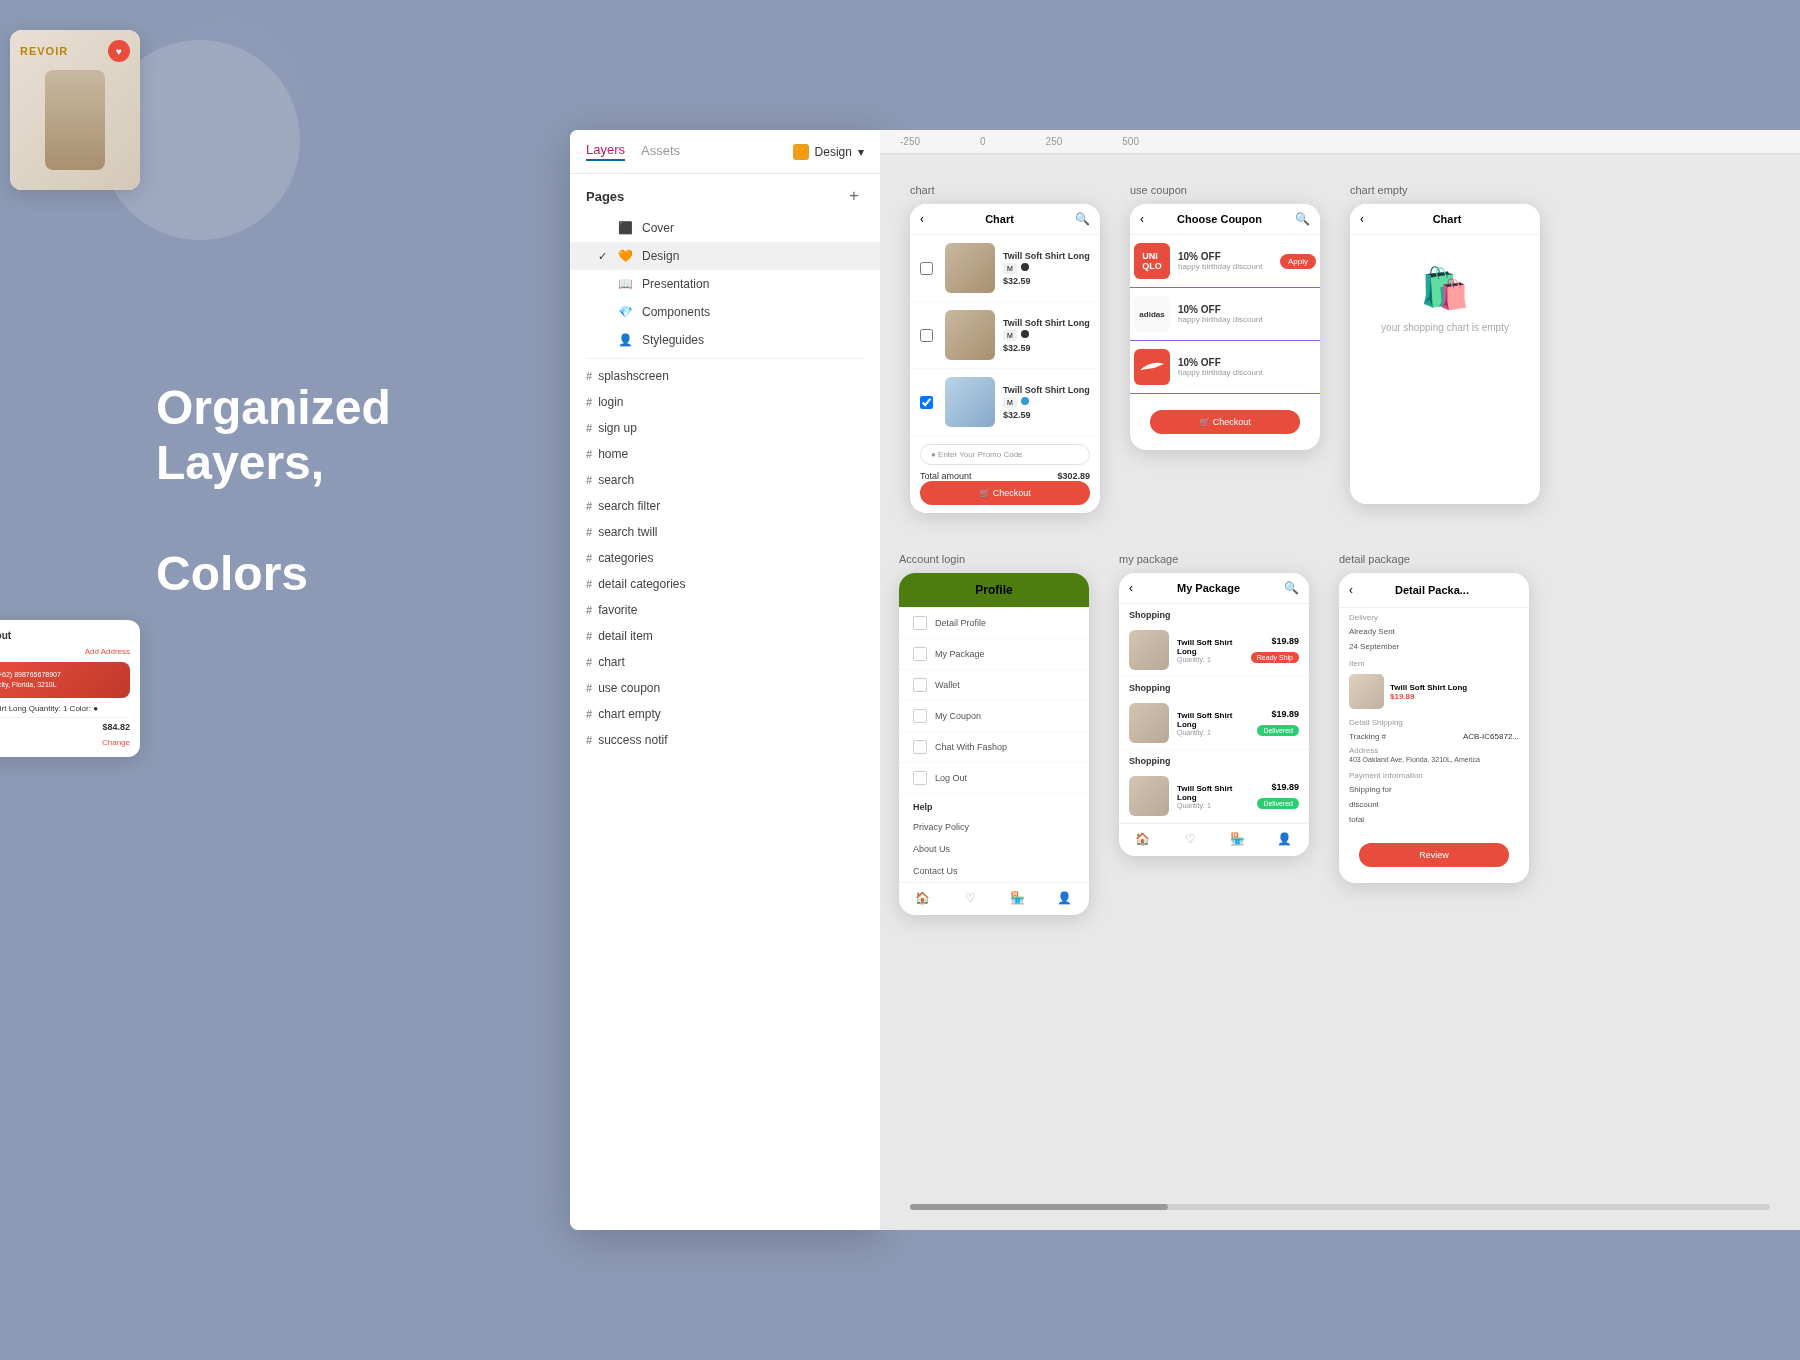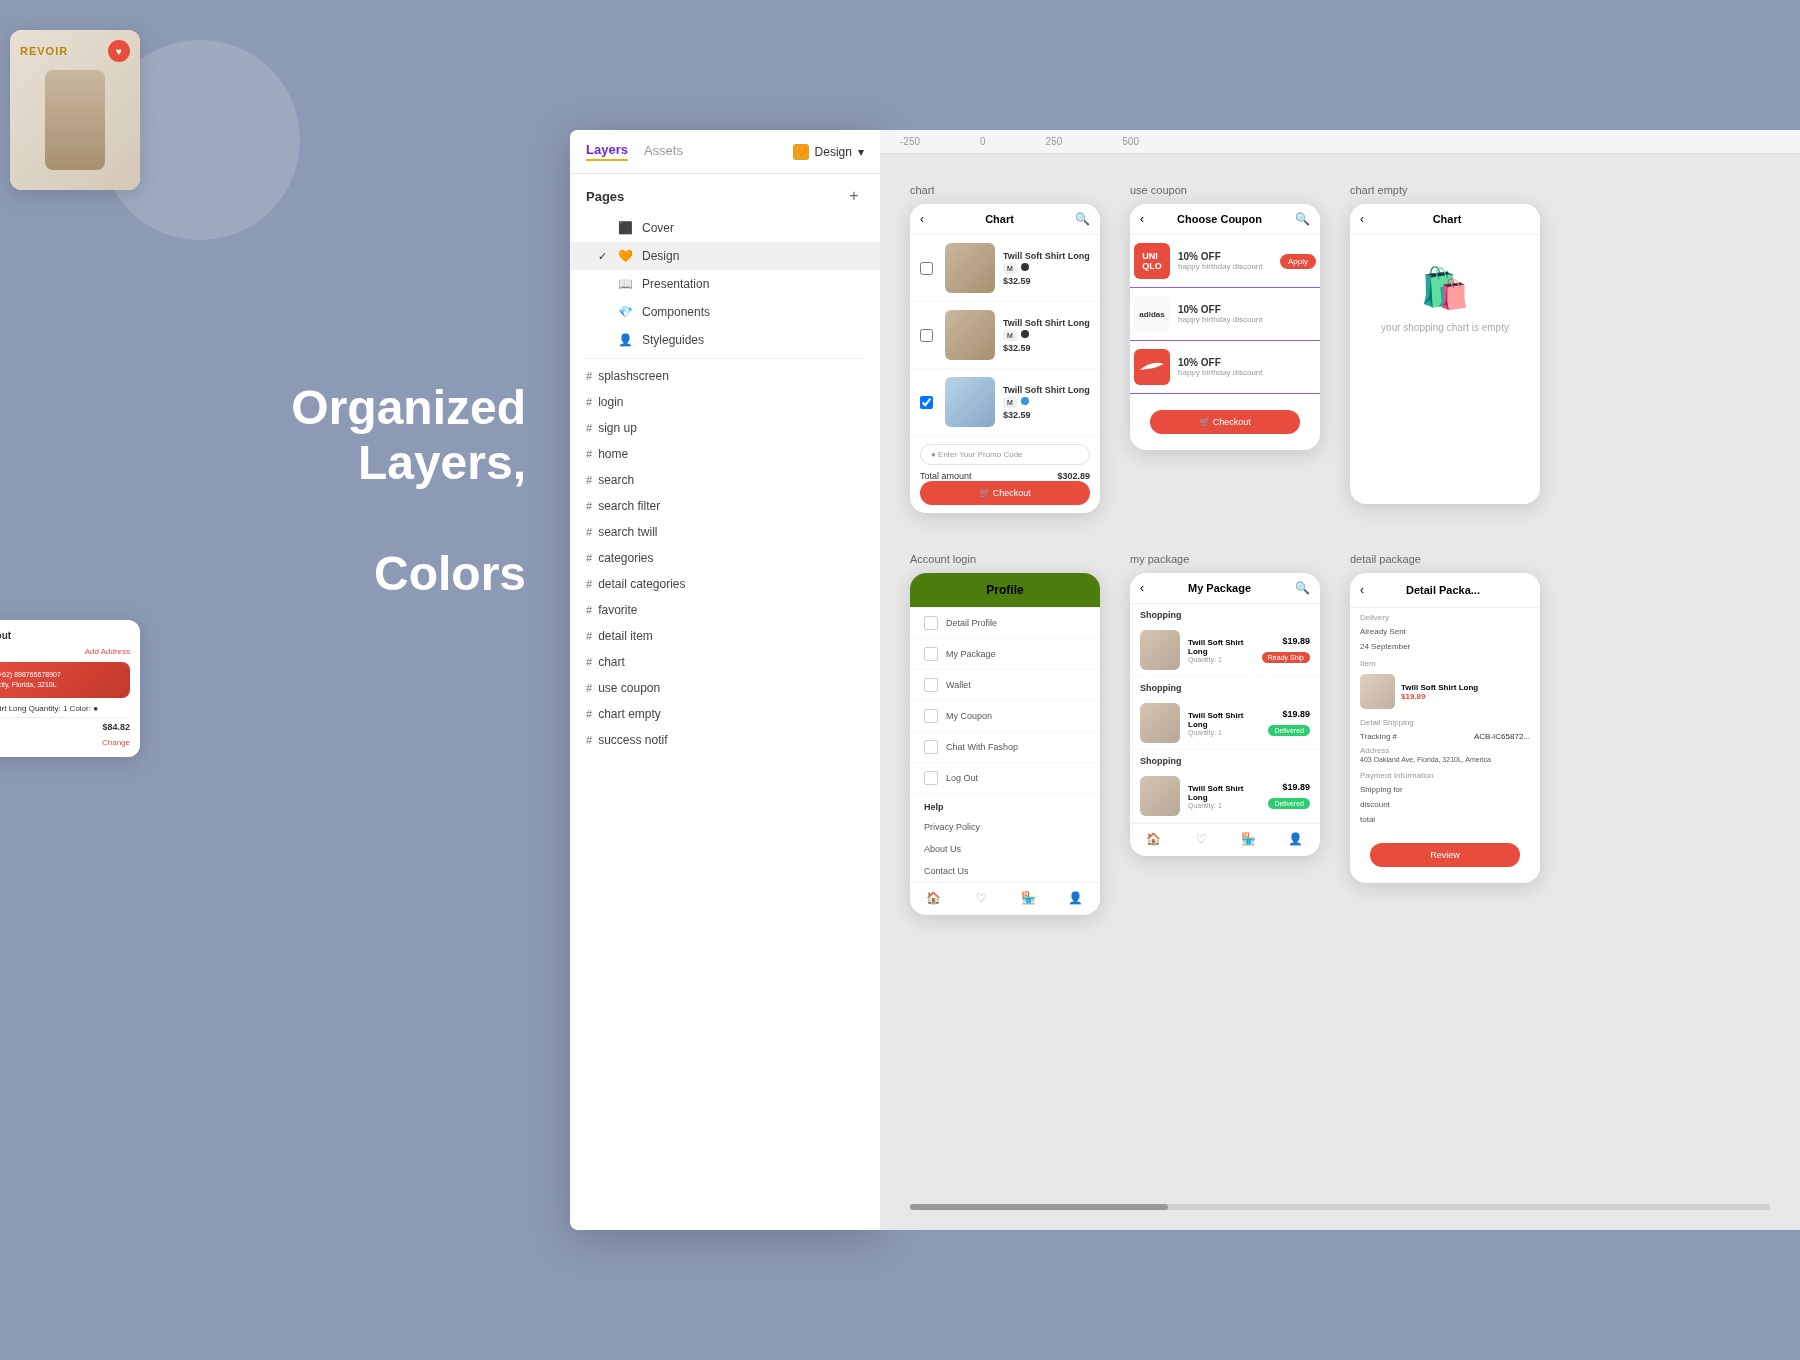--- a/index.html
+++ b/index.html
@@ -166,24 +166,23 @@
     }
     .checkout-change {
       font-size: 8px;
       color: #e74c3c;
       text-align: right;
     }
 
     
     .center-text {
       position: absolute;
-      left: 146px;
+      left: 156px;
       top: 380px;
       width: 380px;
-      text-align: right;
     }
     .center-text h1 {
       font-size: 48px;
       font-weight: 700;
       color: white;
       line-height: 1.15;
     }
 
     
     .figma-panel {
@@ -213,23 +212,23 @@
       gap: 16px;
       align-items: center;
     }
     .panel-tab {
       font-size: 13px;
       color: #999;
       cursor: pointer;
       padding-bottom: 2px;
     }
     .panel-tab.active {
-      color: #6d28d9;
-      font-weight: 700;
-      border-bottom: 2px solid #eab308;
+      color: #be185d;
+      font-weight: 400;
+      border-bottom: 2px solid #0369a1;
     }
     .panel-right-header {
       display: flex;
       align-items: center;
       gap: 6px;
       font-size: 12px;
       color: #333;
     }
     .panel-right-header .design-icon {
       width: 16px;
@@ -878,21 +877,21 @@
           <span style="font-size:9px;color:#ccc;"></span>
         </div>
         <div style="padding:30px 20px; text-align:center; color:#ccc;">
           <div style="font-size:40px;margin-bottom:10px;">🛍️</div>
           <div style="font-size:10px;color:#aaa;">your shopping chart is empty</div>
         </div>
       </div>
     </div>
   </div>
 
-  <div style="display:flex; gap:30px; padding:40px 30px 0;">
+  <div style="display:flex; gap:30px; padding:40px 19px 0;">
 
     <div class="canvas-frame">
       <div class="frame-label">Account login</div>
       <div class="frame-phone" style="width:190px; display:flex; flex-direction:column;">
         <div class="profile-header">Profile</div>
         <div class="profile-menu-item">
           <div class="profile-menu-icon"></div>
           <span>Detail Profile</span>
         </div>
         <div class="profile-menu-item">

